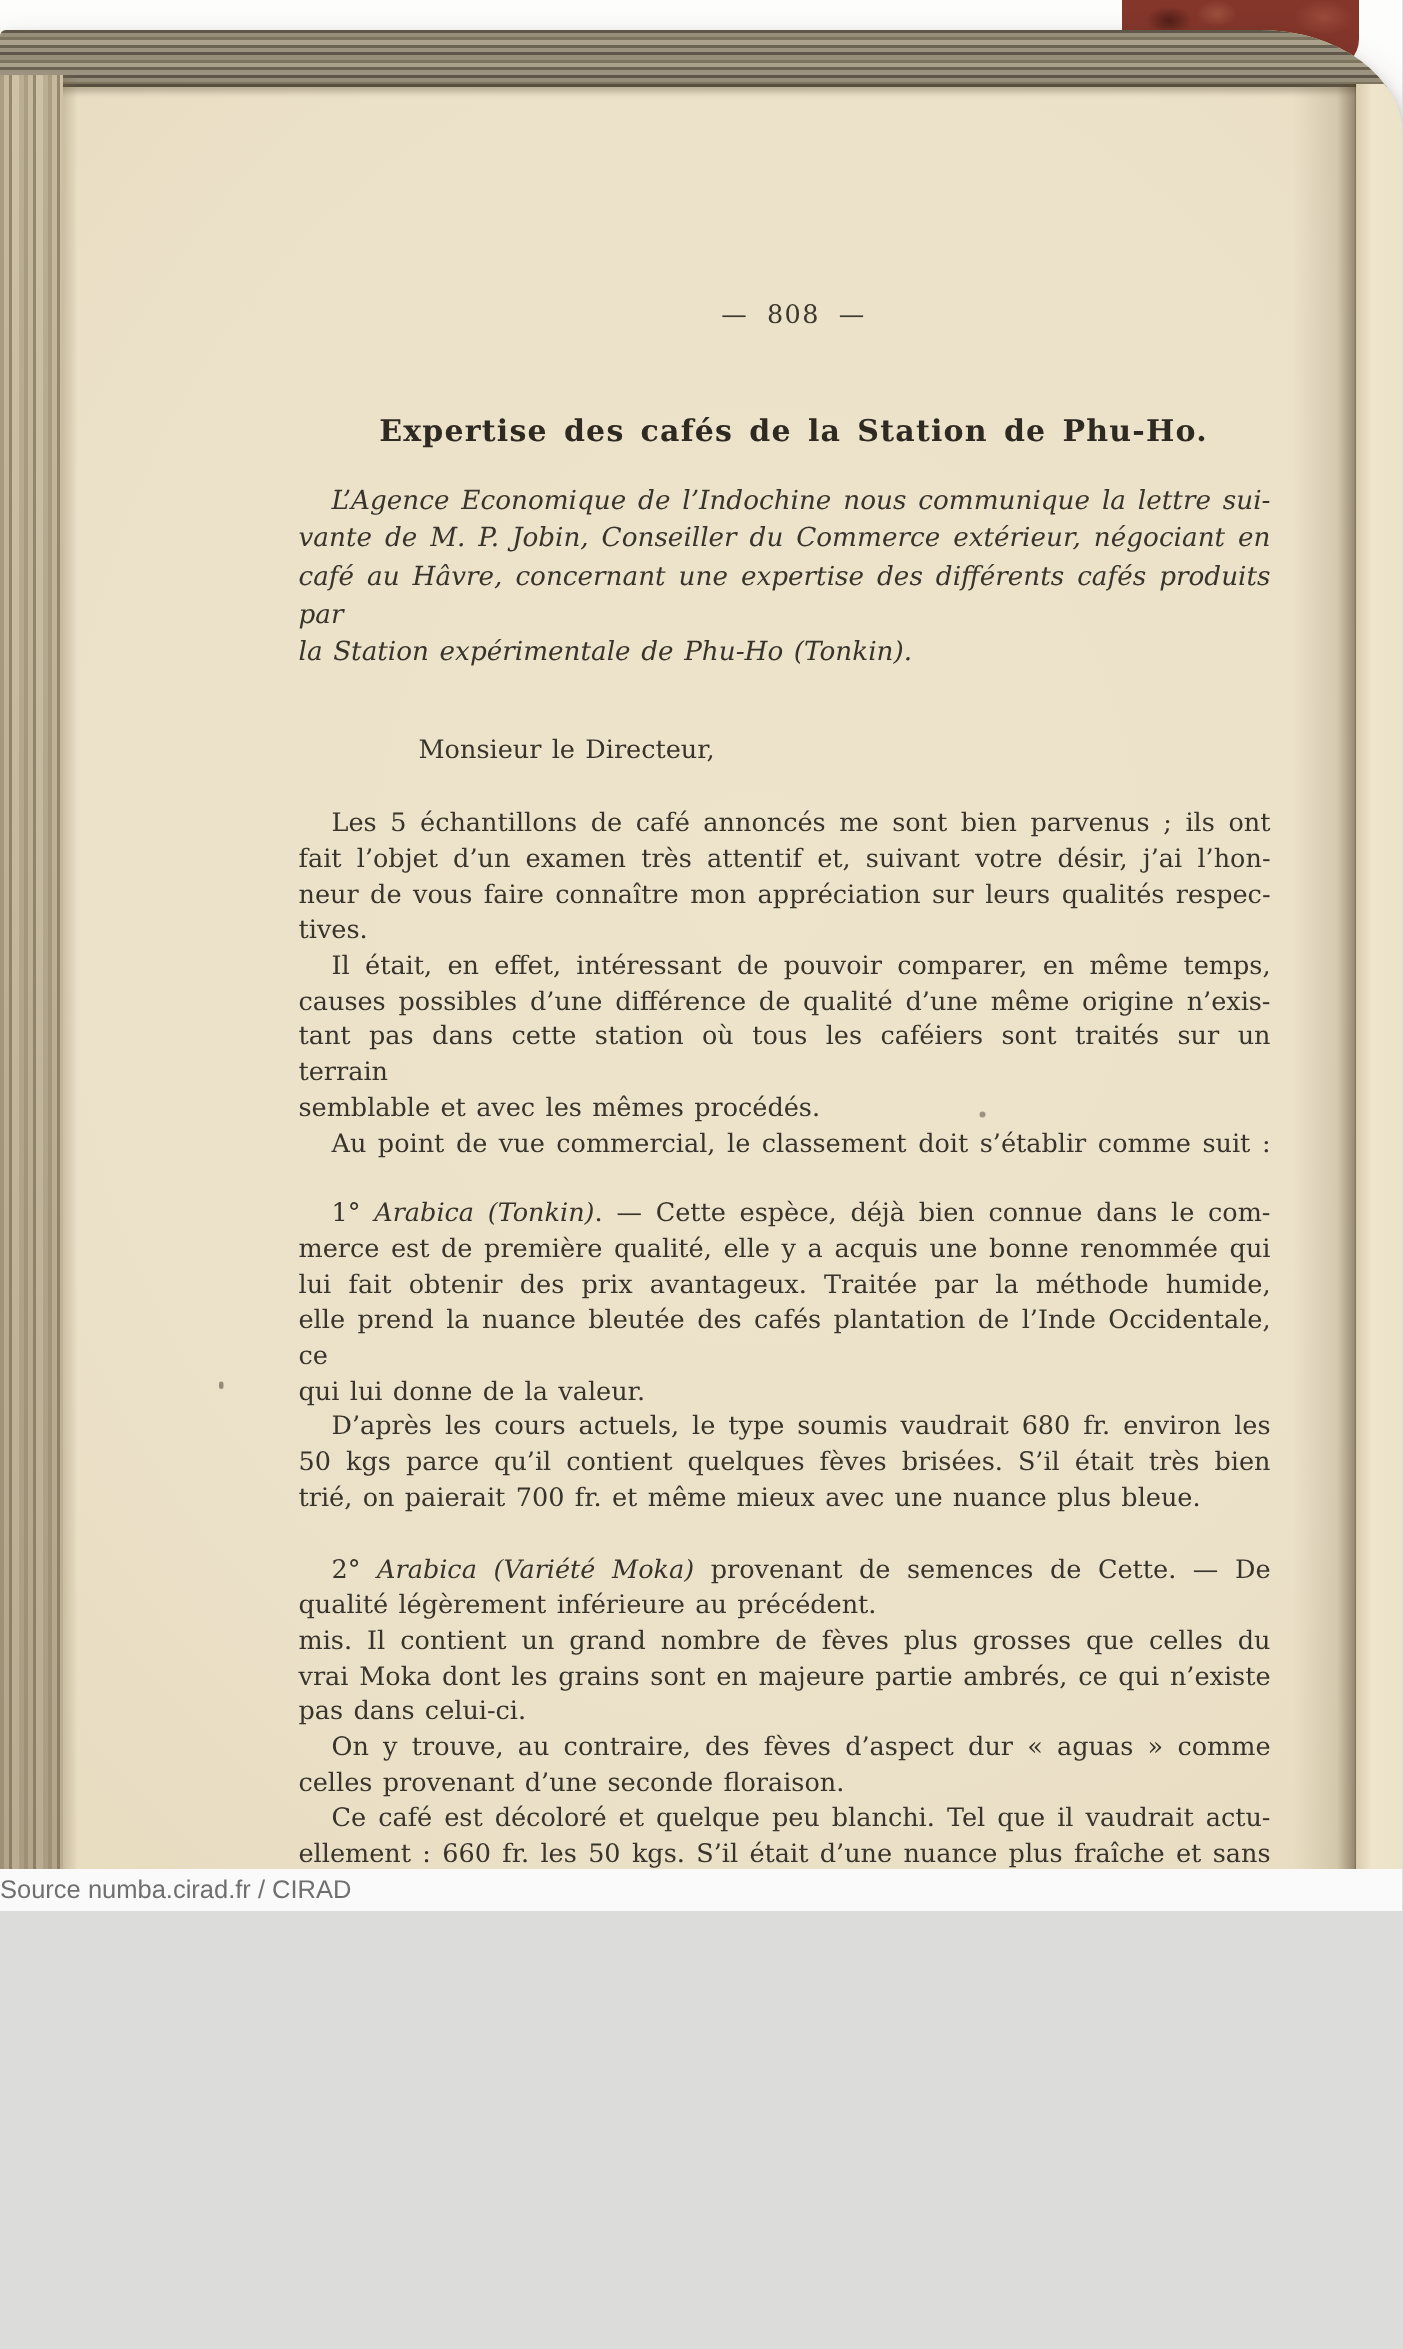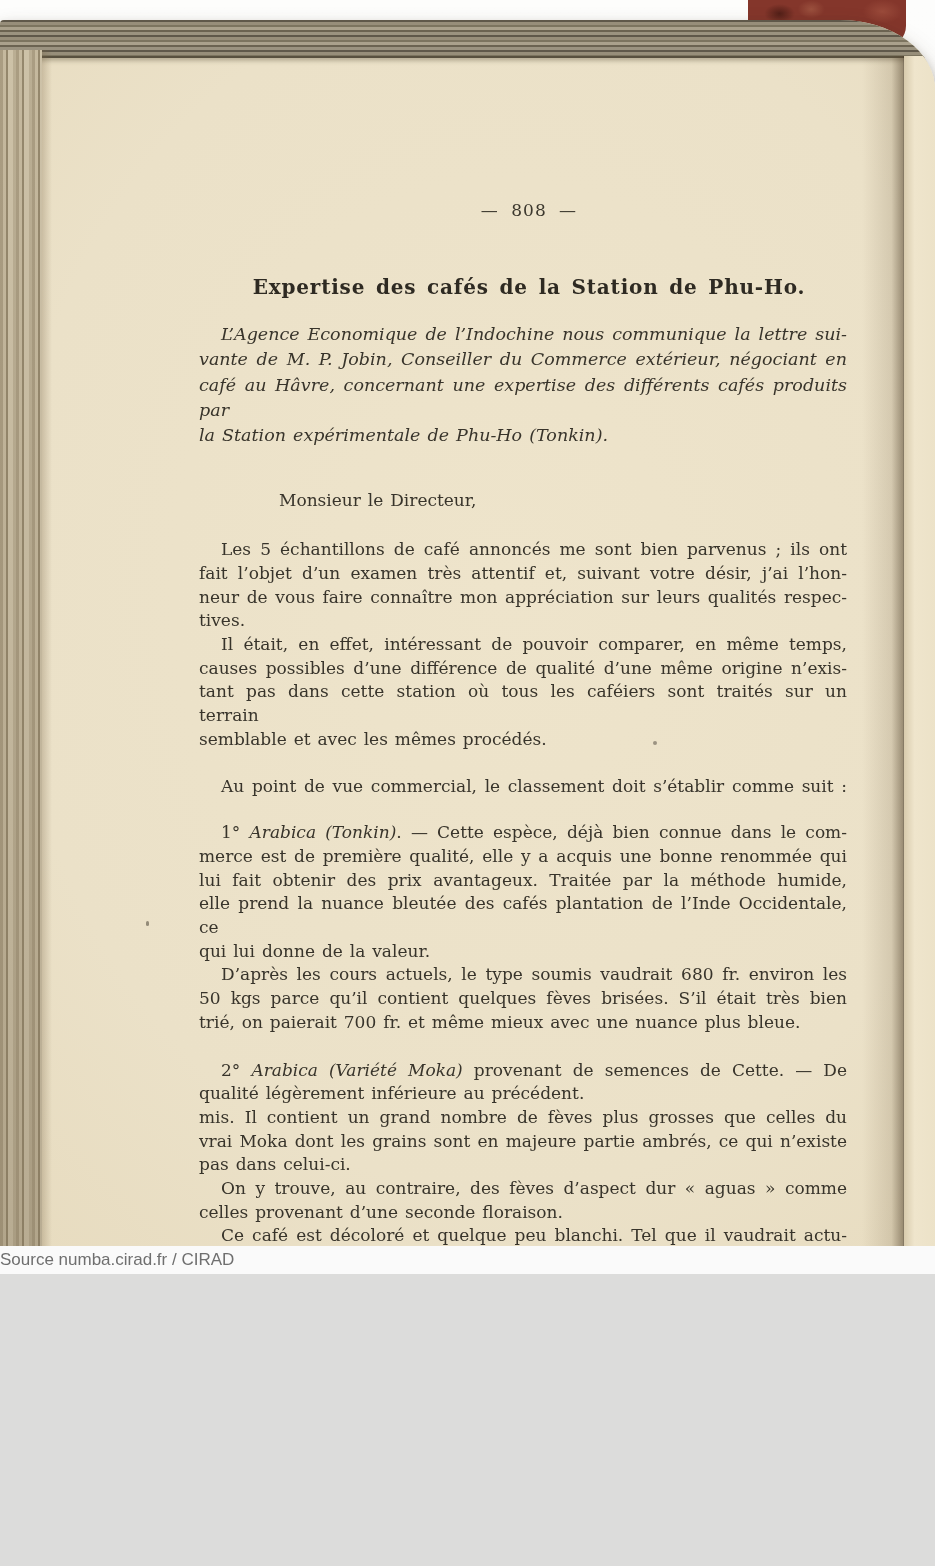--- a/index.html
+++ b/index.html
@@ -81,21 +81,21 @@
   .ln{text-align:justify; text-align-last:justify;}
   .short{text-align-last:left;}
   .ind{text-indent:22px;}
   .it{font-style:italic;}
   .centered{text-align:center; text-align-last:center; text-indent:12px;}
   .pageno{font-size:17px; line-height:16px; letter-spacing:1px; word-spacing:6px; color:#3c382e;}
   .doc-title{margin-top:56px; font-size:20px; line-height:26px; font-weight:bold; letter-spacing:.8px; word-spacing:3px; color:#2e2a22;}
   .intro{margin-top:22px; font-size:17.5px; line-height:25.3px;}
   .salutation{margin-top:41px; text-indent:80px; text-align:left; text-align-last:left;}
   .pgroup{margin-top:25px;}
-  .p4{margin-top:23px;}
+  .p4{}
   .item{margin-top:23px;}
   .item + .item{margin-top:24px;}
 
   
   .source-band{
     position:absolute; left:0; right:0; bottom:0; height:28px; background:#fafafa;
     display:flex; align-items:center; justify-content:flex-start; padding-right:9px; box-sizing:border-box;
     font-family:"Liberation Sans","DejaVu Sans",sans-serif; font-size:17px; color:#6f6f6f;
   }
 </style>

